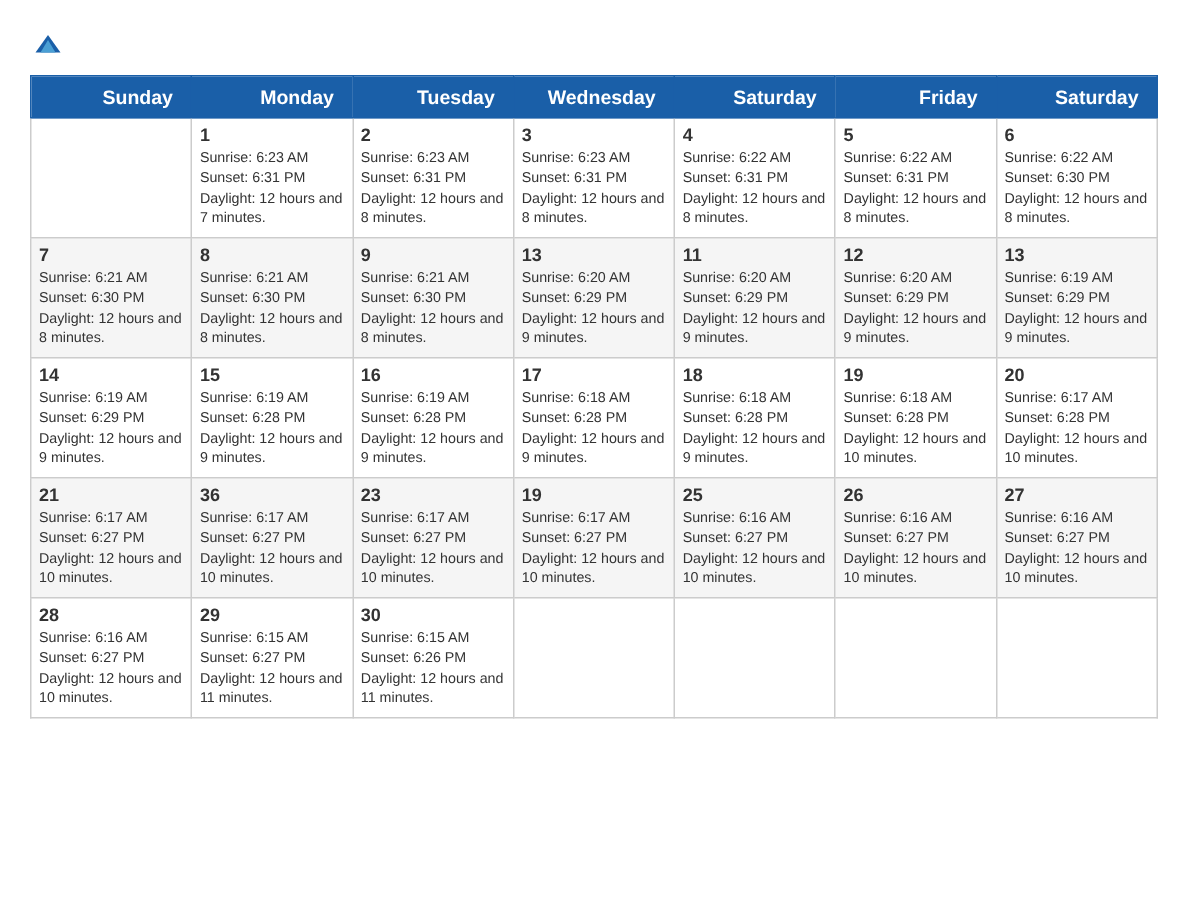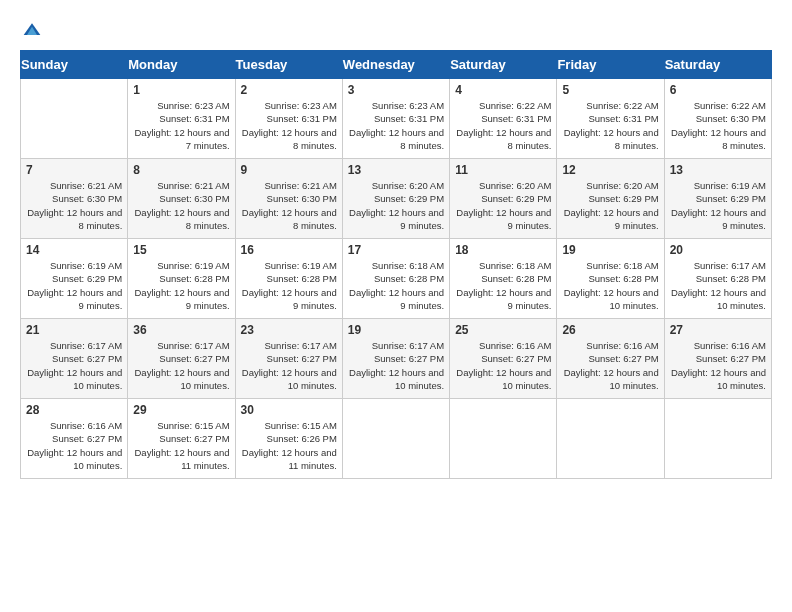--- a/index.html
+++ b/index.html
@@ -53,22 +53,22 @@
       color: #555;
     }
     .calendar {
       width: 100%;
       border-collapse: collapse;
       table-layout: fixed;
     }
     .calendar th {
       background-color: #1a5fa8;
       color: #fff;
-      text-align: left;
-      padding: 6px 0;
+      text-align: right;
+      padding: 6px 12px;
       font-size: 13px;
       border: 1px solid #1a5fa8;
     }
     .calendar td {
       vertical-align: top;
       border: 1px solid #ccc;
       padding: 4px 5px;
       font-size: 10px;
       color: #333;
       height: 80px;
@@ -77,21 +77,20 @@
       font-size: 12px;
       font-weight: bold;
       color: #333;
       display: block;
       margin-bottom: 2px;
     }
     .day-info {
       font-size: 9.5px;
       line-height: 1.4;
       color: #333;
-      text-align: right;
     }
     .empty-cell {
       background: #f9f9f9;
     }
     tr:nth-child(odd) td {
       background-color: #ffffff;
     }
     tr:nth-child(even) td {
       background-color: #f5f5f5;
     }

